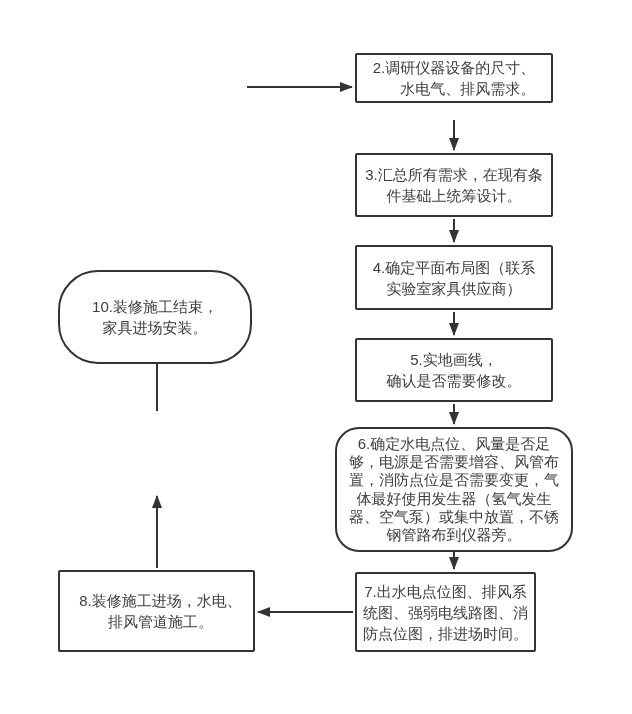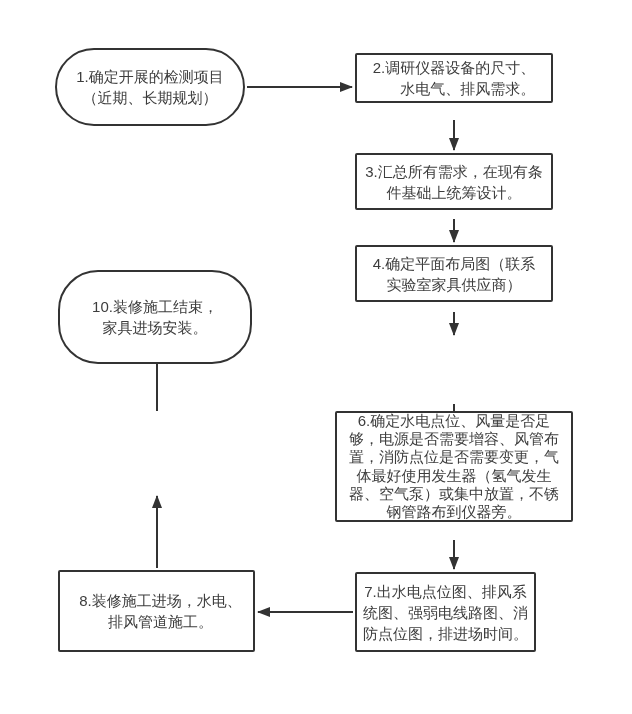--- a/index.html
+++ b/index.html
@@ -36,24 +36,24 @@
     font-size: 15px;
     line-height: 1.4;
     white-space: pre-line;
     padding: 2px 4px;
   }
   .rect    { border-radius: 2px; }
   .stadium { border-radius: 40px; }
 
   #n1  { left: 55px;  top: 48px;  width: 190px; height: 78px; }
   #n2  { left: 355px; top: 53px;  width: 198px; height: 50px; text-align: right; }
-  #n3  { left: 355px; top: 153px; width: 198px; height: 57px; }
-  #n4  { left: 355px; top: 245px; width: 198px; height: 57px; }
+  #n3  { left: 355px; top: 153px; width: 198px; height: 64px; }
+  #n4  { left: 355px; top: 245px; width: 198px; height: 65px; }
   #n5  { left: 355px; top: 338px; width: 198px; height: 64px; }
-  #n6  { left: 335px; top: 411px; width: 238px; height: 111px; line-height: 1.22; }
+  #n6  { left: 335px; top: 427px; width: 238px; height: 125px; line-height: 1.22; border-radius: 24px; }
   #n7  { left: 355px; top: 572px; width: 181px; height: 80px; }
   #n8  { left: 58px;  top: 570px; width: 197px; height: 82px; padding-left: 12px; }
   #n9  { left: 58px;  top: 413px; width: 199px; height: 80px; }
   #n10 { left: 58px;  top: 270px; width: 194px; height: 94px; }
 </style>
 </head>
 <body>
 
 <div class="canvas">
 
@@ -67,28 +67,28 @@
     <line x1="454" y1="120" x2="454" y2="150" stroke="#333333" stroke-width="2" marker-end="url(#ah)"></line>
     <line x1="454" y1="219" x2="454" y2="242" stroke="#333333" stroke-width="2" marker-end="url(#ah)"></line>
     <line x1="454" y1="312" x2="454" y2="335" stroke="#333333" stroke-width="2" marker-end="url(#ah)"></line>
     <line x1="454" y1="404" x2="454" y2="424" stroke="#333333" stroke-width="2" marker-end="url(#ah)"></line>
     <line x1="454" y1="540" x2="454" y2="569" stroke="#333333" stroke-width="2" marker-end="url(#ah)"></line>
     <line x1="353" y1="612" x2="258" y2="612" stroke="#333333" stroke-width="2" marker-end="url(#ah)"></line>
     <line x1="157" y1="568" x2="157" y2="496" stroke="#333333" stroke-width="2" marker-end="url(#ah)"></line>
     <line x1="157" y1="411" x2="157" y2="351" stroke="#333333" stroke-width="2" marker-end="url(#ah)"></line>
   </svg>
 
-  <div id="n1" class="node stadium">1.确定开展的检测项目
-（近期、长期规划）</div>
   <div id="n2" class="node rect">2.调研仪器设备的尺寸、
 水电气、排风需求。</div>
   <div id="n3" class="node rect">3.汇总所有需求，在现有条
 件基础上统筹设计。</div>
   <div id="n4" class="node rect">4.确定平面布局图（联系
 实验室家具供应商）</div>
+  <div id="n5" class="node rect">5.实地画线，
+确认是否需要修改。</div>
   <div id="n6" class="node rect">6.确定水电点位、风量是否足
 够，电源是否需要增容、风管布
 置，消防点位是否需要变更，气
 体最好使用发生器（氢气发生
 器、空气泵）或集中放置，不锈
 钢管路布到仪器旁。</div>
   <div id="n7" class="node rect">7.出水电点位图、排风系
 统图、强弱电线路图、消
 防点位图，排进场时间。</div>
   <div id="n8" class="node rect">8.装修施工进场，水电、

